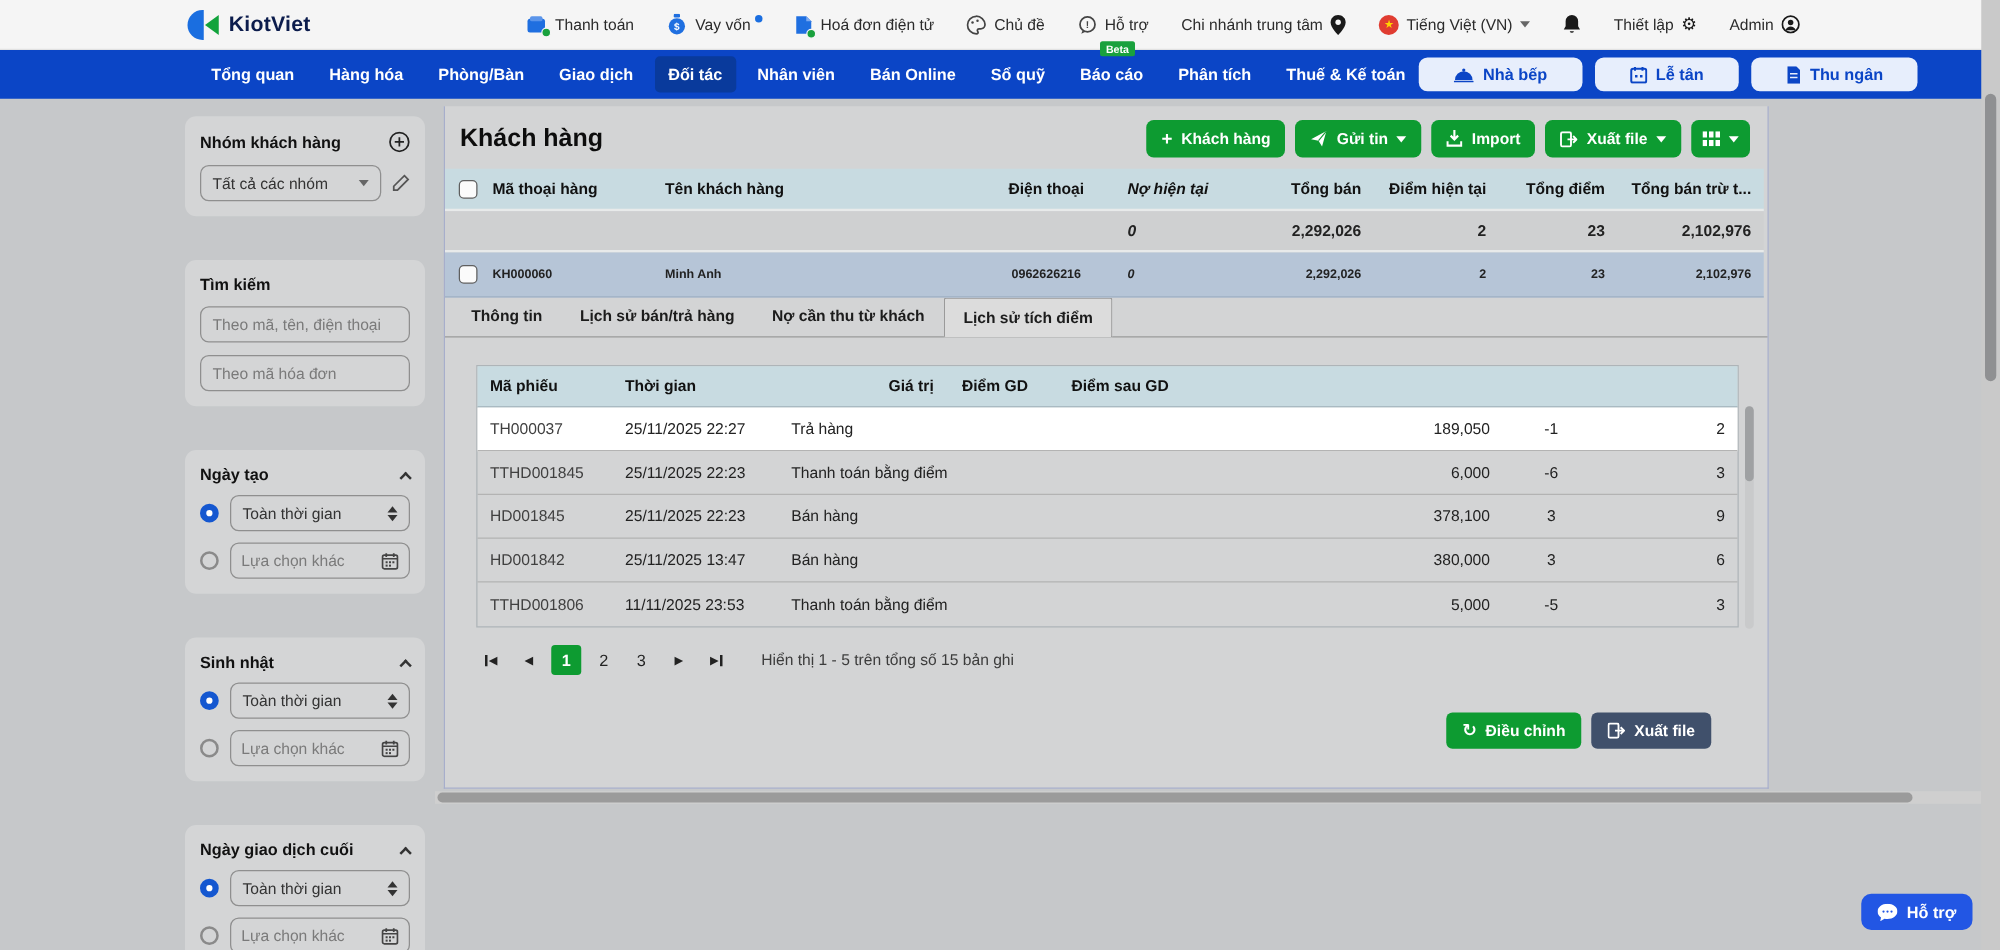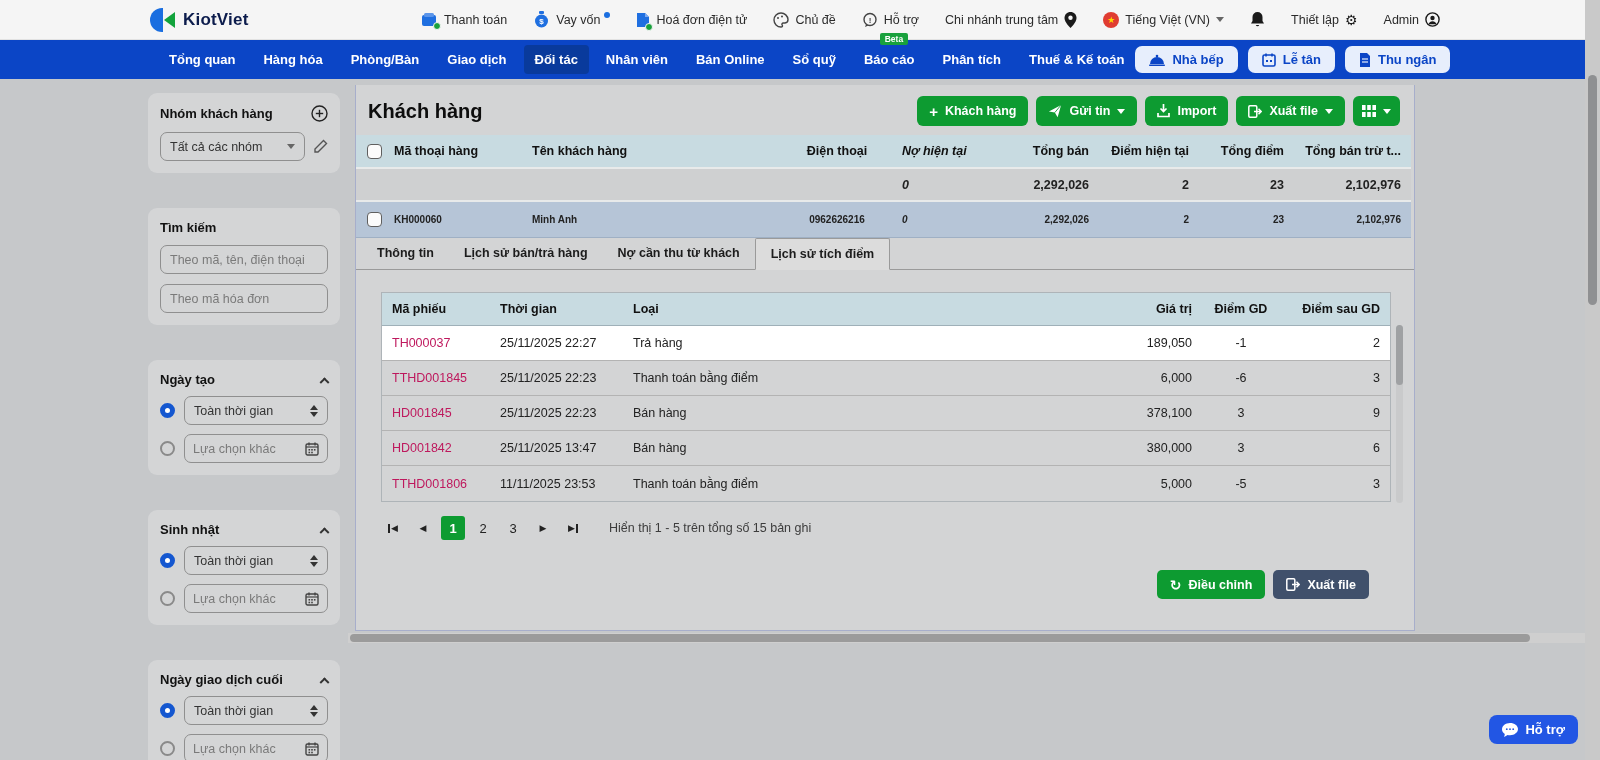--- a/index.html
+++ b/index.html
@@ -21,21 +21,21 @@
   .flag { width:16px; height:16px; border-radius:50%; background:#e03c31; position:relative; }
   .flag span { position:absolute; left:0; top:0; width:16px; height:16px; display:flex; align-items:center; justify-content:center; color:#ffd400; font-size:9px; }
   .ico-badge { position:absolute; right:-3px; bottom:-3px; width:8px; height:8px; background:#19a13d; border-radius:50%; border:1px solid #f5f5f5; }
 
   
   .navbar { position:absolute; top:40px; left:0; width:1600px; height:39px; background:#0b45c6; display:flex; align-items:center; z-index:25; }
   .nav-items { display:flex; align-items:center; gap:6px; margin-left:158px; }
   .nav-item { color:#fff; font-weight:bold; font-size:13px; padding:7px 11px; border-radius:4px; cursor:pointer; white-space:nowrap; }
   .nav-item.active { background:#093a9c; }
   .quick-buttons { margin-left:auto; margin-right:190px; display:flex; gap:10px; }
-  .qbtn { display:flex; align-items:center; gap:7px; background:#e7eefc; color:#0b45c6; font-weight:bold; font-size:13px; padding:6px 14px; border-radius:7px; cursor:pointer; white-space:nowrap; }
+  .qbtn { display:flex; align-items:center; gap:7px; background:#e7eefc; color:#0b45c6; font-weight:bold; font-size:13px; padding:6px 28px; border-radius:7px; cursor:pointer; white-space:nowrap; }
 
   
   .sidebar { position:absolute; left:148px; top:93px; width:192px; }
   .card { background:#d4d5d6; border-radius:9px; padding:12px; margin-bottom:35px; }
   .card-title-row { display:flex; align-items:center; justify-content:space-between; margin-bottom:10px; }
   .card-title { font-weight:bold; font-size:13px; color:#111; }
   .fselect { border:1px solid #8f8f8f; border-radius:7px; height:29px; display:flex; align-items:center; padding:0 9px; font-size:12.5px; color:#333; background:transparent; justify-content:space-between; cursor:pointer; }
   .finput { border:1px solid #8f8f8f; border-radius:7px; height:29px; width:100%; padding:0 9px; font-size:12.5px; color:#333; background:transparent; outline:none; }
   .finput::placeholder { color:#7a7a7a; }
   .group-row { display:flex; align-items:center; gap:8px; }
@@ -76,21 +76,21 @@
   .tab.active { background:#dcdcdc; border:1px solid #9a9a9a; border-bottom:1px solid #dcdcdc; margin-bottom:-1px; border-radius:2px 2px 0 0; }
 
   .detail { padding:22px 0 0 25px; position:relative; }
   .htbl { width:1010px; border:1px solid #aeb4b8; }
   .hrow { display:flex; align-items:center; height:35px; font-size:12.5px; border-bottom:1px solid #b3b3b3; }
   .hrow:last-child { border-bottom:none; }
   .hhead { background:#c8dbe1; height:33px; font-weight:bold; color:#111; border-bottom:1px solid #9fb0b8; }
   .h-code{width:118px;padding-left:10px;} .h-time{width:133px;} .h-type{flex:1;}
   .h-val{width:120px;text-align:right;padding-right:6px;} .h-gd{width:92px;text-align:center;padding-right:6px;} .h-after{width:100px;text-align:right;padding-right:10px;}
   .hrow.white { background:#fff; }
-  .link { color:#be185d; cursor:pointer; }
+  .link { color:#404040; cursor:pointer; }
   .vscroll { position:absolute; left:1040px; top:55px; width:7px; height:178px; background:#c9cacb; border-radius:4px; }
   .vscroll i { display:block; width:7px; height:60px; background:#9fa1a3; border-radius:4px; }
 
   .pager { display:flex; align-items:center; gap:6px; margin-top:14px; }
   .pg { width:24px; height:24px; display:flex; align-items:center; justify-content:center; font-size:12.5px; cursor:pointer; color:#222; }
   .pg.num { font-size:13px; }
   .pg.active { background:#0d9b31; color:#fff; font-weight:bold; border-radius:3px; }
   .pg-arrow { color:#222; font-size:9px; }
   .pg .bar { width:2px; height:9px; background:#222; display:inline-block; }
   .pg-first,.pg-last { display:flex; align-items:center; gap:1px; }
@@ -513,21 +513,20 @@
     <span class="tab">Lịch sử bán/trả hàng</span>
     <span class="tab">Nợ cần thu từ khách</span>
     <span class="tab active">Lịch sử tích điểm</span>
   </div>
 
   <div class="detail">
     <div class="htbl">
       <div class="hrow hhead">
         <span class="h-code">Mã phiếu</span>
         <span class="h-time">Thời gian</span>
-        <span class="h-type">Loại</span>
         <span class="h-val">Giá trị</span>
         <span class="h-gd">Điểm GD</span>
         <span class="h-after">Điểm sau GD</span>
       </div>
       <div class="hrow white">
         <span class="h-code link">TH000037</span>
         <span class="h-time">25/11/2025 22:27</span>
         <span class="h-type">Trả hàng</span>
         <span class="h-val">189,050</span>
         <span class="h-gd">-1</span>

